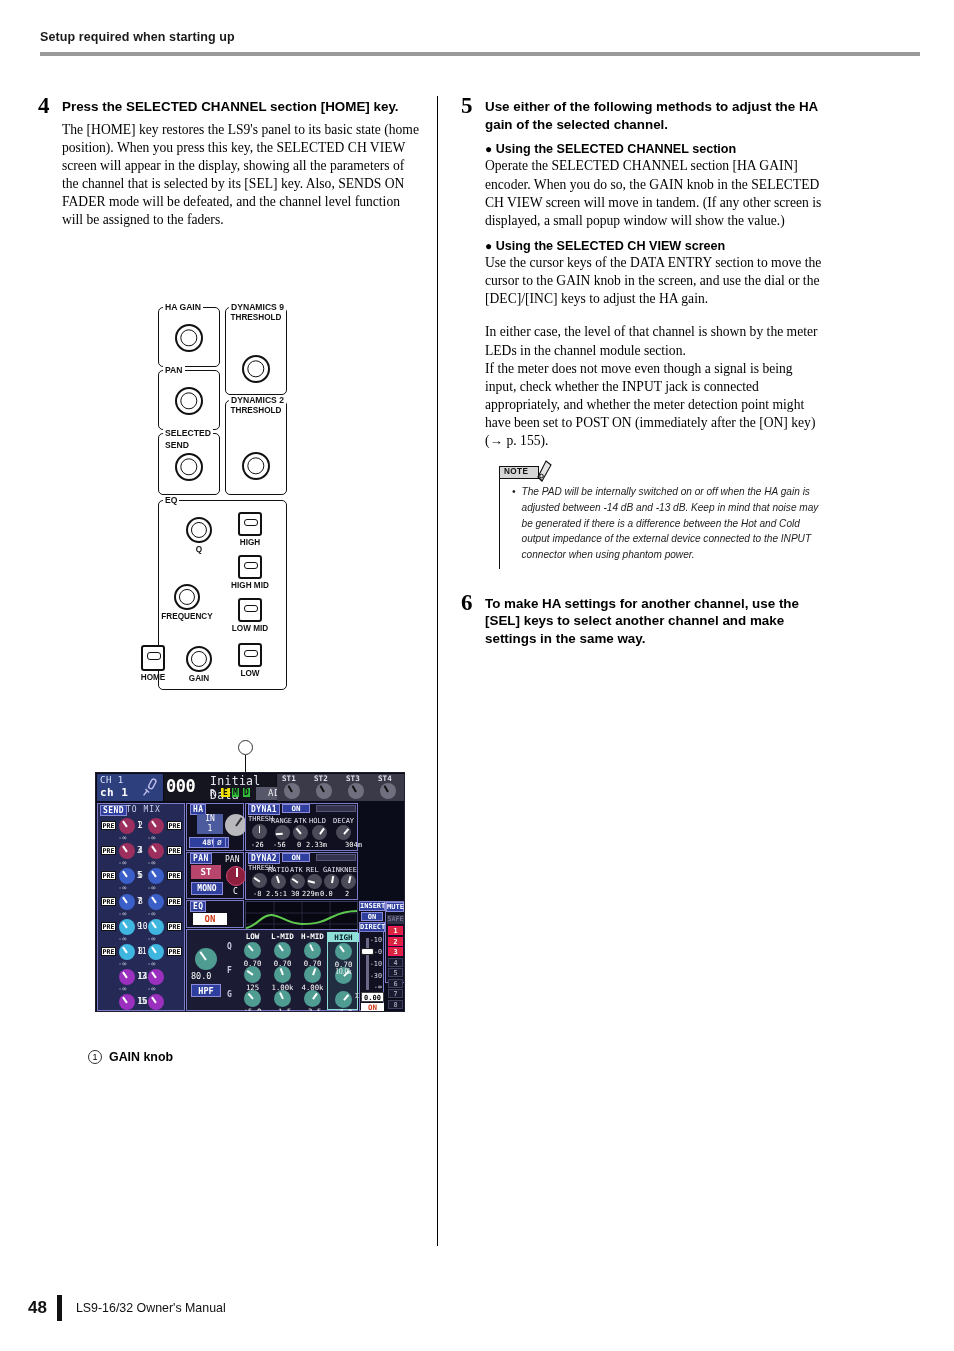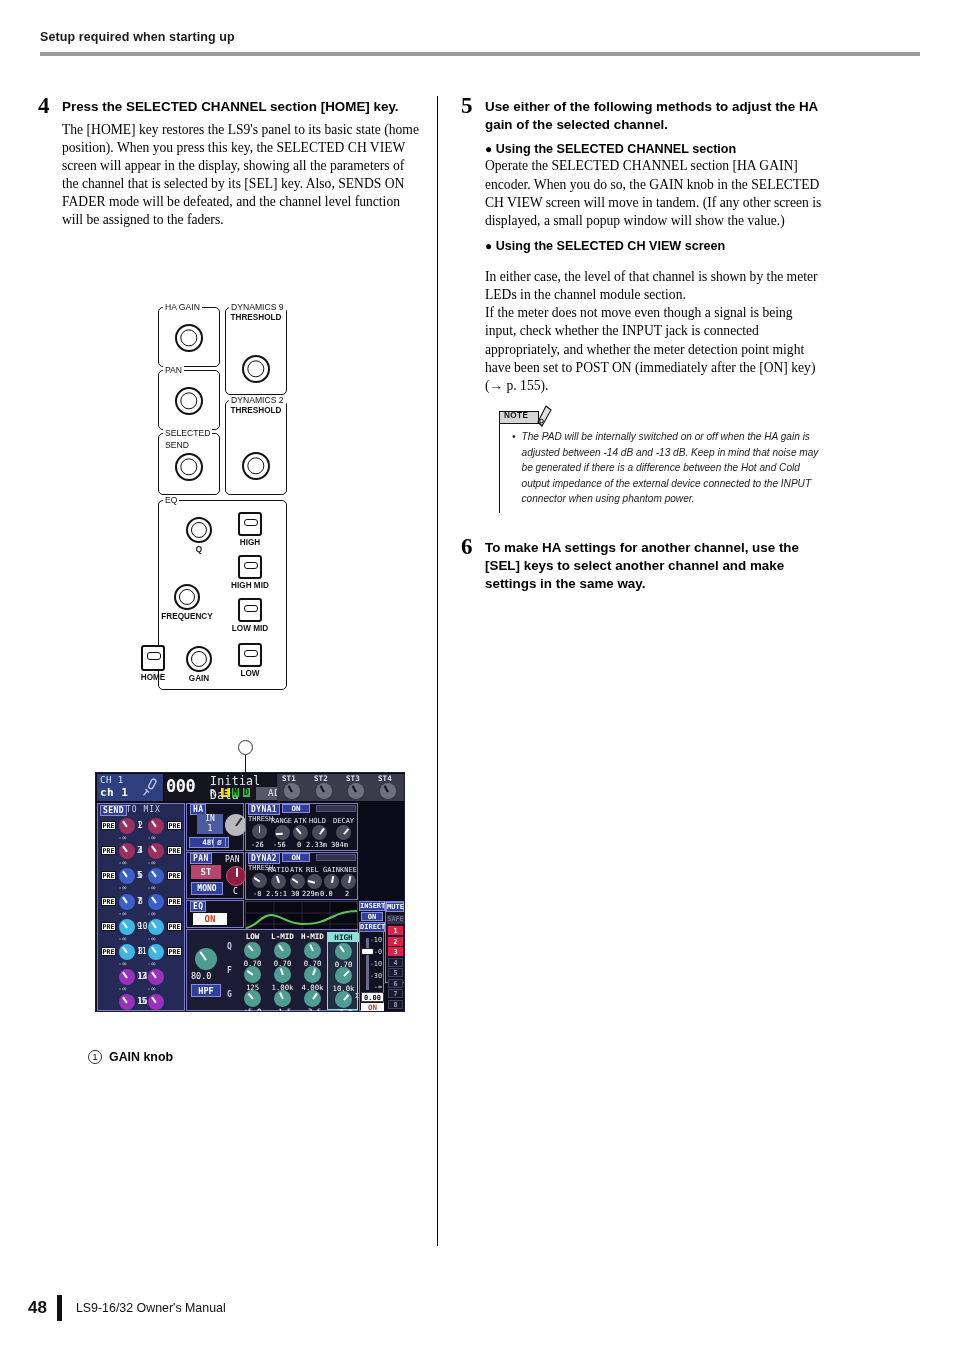--- a/index.html
+++ b/index.html
@@ -94,21 +94,21 @@
   .note-item .dot { flex:0 0 auto; }
 
   
   .panel-fig { position:absolute; left:138px; top:300px; width:200px; height:400px; }
   .grp {
     position:absolute; border:1.7px solid #111; border-radius:5px;
     background:#fff;
   }
   .grp-label {
     position:absolute; font-family:"Liberation Sans", sans-serif;
-    font-weight:normal; font-size:8.6px; letter-spacing:0px;
+    font-weight:bold; font-size:8.6px; letter-spacing:0px;
     background:#fff; padding:0 2px; color:#111; white-space:nowrap;
   }
   .knob {
     position:absolute; border-radius:50%;
     border:2.1px solid #111; background:#fff;
   }
   .knob:after {
     content:""; position:absolute; left:50%; top:50%;
     transform:translate(-50%,-50%); border-radius:50%;
     border:1.6px solid #111;
@@ -539,21 +539,21 @@
     <div class="dlab" style="left:63px; top:13px;">HOLD</div>
     <div class="dknob" style="left:66px; top:21px;">
         <i style="transform:rotate(35deg)"></i>
       </div>
     <div class="dval" style="left:60px; top:37px;">2.33m</div>
 
     <div class="dlab" style="left:87px; top:13px;">DECAY</div>
     <div class="dknob" style="left:90px; top:21px;">
         <i style="transform:rotate(40deg)"></i>
       </div>
-    <div class="dval" style="left:85px; top:37px;">304m</div>
+    <div class="dval" style="left:99px; top:37px;">304m</div>
   </div>
 
   <div class="dyn2">
     <div class="tab-lbl" style="left:2px; top:0px;">DYNA2</div>
     <div class="on-pill" style="left:36px; top:0px; width:28px; height:9px; line-height:8px;">ON</div>
     <div class="gbar" style="left:70px; top:1px; width:40px; height:7px;"></div>
     <div class="dlab" style="left:2px; top:11px;">THRESH</div>
     <div class="dknob" style="left:6px; top:20px;">
         <i style="transform:rotate(-55deg)"></i>
       </div>
@@ -660,21 +660,21 @@
         </div>
         <div class="band-col" style="left: 140px; border: 1.2px solid rgb(143, 224, 216); background: rgba(80, 180, 170, 0.12);">
           <div class="band-name" style="background: rgb(143, 224, 216); color: rgb(6, 32, 42);">HIGH</div>
           <div class="bknob" style="top: 10px;">
             <i style="transform:rotate(-35deg)"></i>
           </div>
           <div class="bval" style="top: 27px;">0.70</div>
           <div class="bknob" style="top: 34px;">
             <i style="transform:rotate(45deg)"></i>
           </div>
-          <div class="bval" style="top: 51px;">10.0k</div>
+          <div class="bval" style="top: 34px; font-family: Liberation Serif, serif;">10.0k</div>
           <div class="bknob" style="top: 58px;">
             <i style="transform:rotate(40deg)"></i>
           </div>
           <div class="bval" style="top: 75px;">+7.0</div>
         </div>
       </div>
   </div>
 
   <div class="ins-tab" style="left:263px; top:128px; width:26px; height:10px; line-height:9px;">INSERT</div>
   <div class="ins-tab" style="left:265px; top:139px; width:22px; height:9px; line-height:8px;">ON</div>
@@ -728,20 +728,21 @@
     <div class="sub-head">
       <span class="bullet">●</span>
       <span>Using the SELECTED CHANNEL section</span>
     </div>
     <p class="body-text">Operate the SELECTED CHANNEL section [HA GAIN] encoder. When you do so, the GAIN knob in the SELECTED CH VIEW screen will move in tandem. (If any other screen is displayed, a small popup window will show the value.)</p>
 
     <div class="sub-head">
       <span class="bullet">●</span>
       <span>Using the SELECTED CH VIEW screen</span>
     </div>
+    <p class="body-text">Use the cursor keys of the DATA ENTRY section to move the cursor to the GAIN knob in the screen, and use the dial or the [DEC]/[INC] keys to adjust the HA gain.</p>
 
     <p class="body-text" style="margin-top:15px; margin-bottom:0;">In either case, the level of that channel is shown by the meter LEDs in the channel module section.</p>
     <p class="body-text" style="margin-top:0;">If the meter does not move even though a signal is being input, check whether the INPUT jack is connected appropriately, and whether the meter detection point might have been set to POST ON (immediately after the [ON] key) (→ p. 155).</p>
   </div>
 
   <div class="note-wrap">
     <div class="note-tab">
       <div class="tab-body"></div>
       <div class="tab-label">NOTE</div>
       <svg class="note-pencil" viewBox="0 0 18 22">

